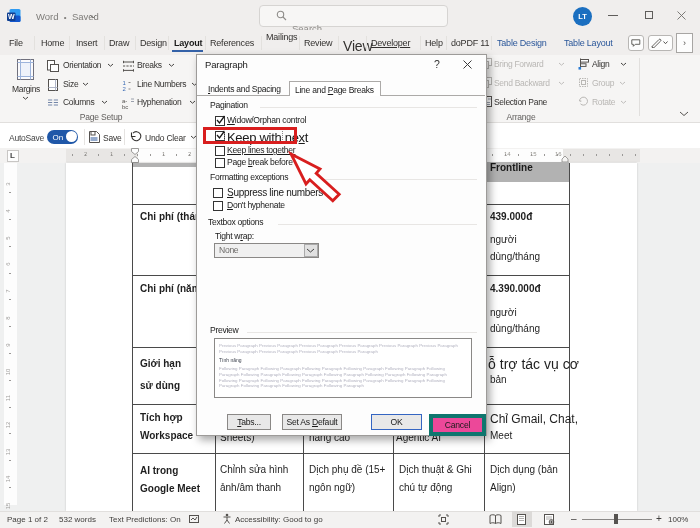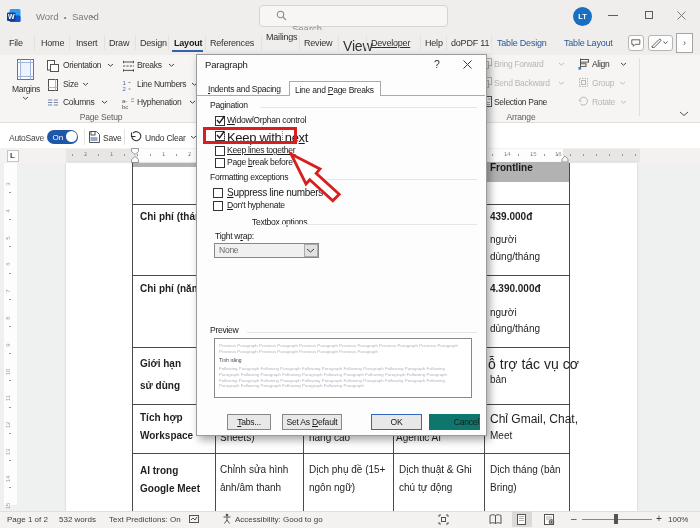--- a/index.html
+++ b/index.html
@@ -302,22 +302,22 @@
 <div class="abs nw" style="left:490px;top:211px;font-size:10px;font-weight:bold;color:#1f1f1f;">439.000đ</div>
 <div class="abs nw" style="left:490px;top:234px;font-size:10px;color:#1f1f1f;">người</div>
 <div class="abs nw" style="left:490px;top:251px;font-size:10px;color:#1f1f1f;">dùng/tháng</div>
 <div class="abs nw" style="left:490px;top:283px;font-size:10px;font-weight:bold;color:#1f1f1f;">4.390.000đ</div>
 <div class="abs nw" style="left:490px;top:307px;font-size:10px;color:#1f1f1f;">người</div>
 <div class="abs nw" style="left:490px;top:323px;font-size:10px;color:#1f1f1f;">dùng/tháng</div>
 <div class="abs nw" style="left:478px;top:356px;font-size:14px;color:#1f1f1f;">Hỗ trợ tác vụ cơ</div>
 <div class="abs nw" style="left:490px;top:374px;font-size:10px;color:#1f1f1f;">bản</div>
 <div class="abs nw" style="left:490px;top:412px;font-size:12px;color:#1f1f1f;">Chỉ Gmail, Chat,</div>
 <div class="abs nw" style="left:490px;top:430px;font-size:10px;color:#1f1f1f;">Meet</div>
-<div class="abs nw" style="left:490px;top:464px;font-size:10px;color:#1f1f1f;">Dịch tháng (bản</div>
-<div class="abs nw" style="left:490px;top:482px;font-size:10px;color:#1f1f1f;">Bring)</div>
+<div class="abs nw" style="left:490px;top:464px;font-size:10px;color:#1f1f1f;">Dịch dụng (bản</div>
+<div class="abs nw" style="left:490px;top:482px;font-size:10px;color:#1f1f1f;">Align)</div>
 <div class="abs nw" style="left:220px;top:432px;font-size:10px;color:#1f1f1f;">Sheets)</div>
 <div class="abs nw" style="left:309px;top:432px;font-size:10px;color:#1f1f1f;">nâng cao</div>
 <div class="abs nw" style="left:396px;top:432px;font-size:10px;color:#1f1f1f;">Agentic AI</div>
 <div class="abs nw" style="left:220px;top:464px;font-size:10px;color:#1f1f1f;">Chỉnh sửa hình</div>
 <div class="abs nw" style="left:220px;top:482px;font-size:10px;color:#1f1f1f;">ảnh/âm thanh</div>
 <div class="abs nw" style="left:309px;top:464px;font-size:10px;color:#1f1f1f;">Dịch phụ đề (15+</div>
 <div class="abs nw" style="left:309px;top:482px;font-size:10px;color:#1f1f1f;">ngôn ngữ)</div>
 <div class="abs nw" style="left:399px;top:464px;font-size:10px;color:#1f1f1f;">Dịch thuật &amp; Ghi</div>
 <div class="abs nw" style="left:399px;top:482px;font-size:10px;color:#1f1f1f;">chú tự động</div>
 <div class="abs nw" style="left:0;top:511px;width:700px;height:17px;background:#f3f2f1;border-top:1px solid #e1dfdd;"></div>
@@ -384,35 +384,35 @@
 <div class="abs nw" style="left:215px;top:146px;width:8px;height:8px;border:1px solid #333;background:#fff;z-index:51;"></div>
 <div class="abs nw" style="left:227px;top:145px;font-size:8.6px;letter-spacing:-0.3px;color:#1a1a1a;text-decoration:underline;z-index:51;">Keep lines together</div>
 <div class="abs nw" style="left:215px;top:158px;width:8px;height:8px;border:1px solid #333;background:#fff;z-index:51;"></div>
 <div class="abs nw" style="left:227px;top:157px;font-size:8.6px;letter-spacing:-0.3px;color:#1a1a1a;z-index:51;">Page <u>b</u>reak before</div>
 <div class="abs nw" style="left:210px;top:172px;font-size:8.6px;letter-spacing:-0.3px;color:#1a1a1a;z-index:51;">Formatting exceptions</div>
 <div class="abs nw" style="left:302px;top:179px;width:175px;height:1px;background:#e8e6e4;z-index:51;"></div>
 <div class="abs nw" style="left:213px;top:188px;width:8px;height:8px;border:1px solid #333;background:#fff;z-index:51;"></div>
 <div class="abs nw" style="left:227px;top:187px;font-size:10px;letter-spacing:-0.3px;color:#1a1a1a;z-index:51;"><u>S</u>uppress line numbers</div>
 <div class="abs nw" style="left:213px;top:201px;width:8px;height:8px;border:1px solid #333;background:#fff;z-index:51;"></div>
 <div class="abs nw" style="left:227px;top:200px;font-size:8.6px;letter-spacing:-0.3px;color:#1a1a1a;z-index:51;"><u>D</u>on't hyphenate</div>
-<div class="abs nw" style="left:208px;top:217px;font-size:8.6px;letter-spacing:-0.3px;color:#1a1a1a;z-index:51;margin-left:44px;">Textbox options</div>
+<div class="abs nw" style="left:208px;top:217px;font-size:8.6px;letter-spacing:-0.3px;color:#1a1a1a;z-index:51;">Textbox options</div>
 <div class="abs nw" style="left:278px;top:224px;width:199px;height:1px;background:#e8e6e4;z-index:51;"></div>
 <div class="abs nw" style="left:215px;top:231px;font-size:8.6px;letter-spacing:-0.3px;color:#1a1a1a;z-index:51;">Tight w<u>r</u>ap:</div>
 <div class="abs nw" style="left:214px;top:243px;width:103px;height:13px;background:#f0f0f0;border:1px solid #8a8886;z-index:51;"></div>
 <div class="abs nw" style="left:219px;top:245px;font-size:8.6px;letter-spacing:-0.3px;color:#6e6c6a;z-index:51;">None</div>
 <div class="abs nw" style="left:304px;top:244px;width:12px;height:11px;background:#e1e1e1;border:1px solid #aaa;z-index:51;"></div>
 <svg class="abs" style="left:306px;top:248px;z-index:51;" width="9" height="5">
     <path d="M1 1 L4.5 4 L8 1" stroke="#444" fill="none"></path>
   </svg>
 <div class="abs nw" style="left:210px;top:325px;font-size:8.6px;letter-spacing:-0.3px;color:#1a1a1a;z-index:51;">Preview</div>
 <div class="abs nw" style="left:247px;top:332px;width:230px;height:1px;background:#e8e6e4;z-index:51;"></div>
 <div class="abs nw" style="left:214px;top:338px;width:256px;height:58px;background:#fff;border:1px solid #8a8886;z-index:51;"></div>
 <div class="abs" style="left:219px;top:343px;width:246px;height:11px;font-size:4.4px;color:#b2b2c0;line-height:5.6px;overflow:hidden;z-index:51;">Previous Paragraph Previous Paragraph Previous Paragraph Previous Paragraph Previous Paragraph Previous Paragraph Previous Paragraph Previous Paragraph Previous Paragraph Previous Paragraph </div>
 <div class="abs nw" style="left:219px;top:357px;font-size:5px;color:#3a3f4b;z-index:51;">Tính năng</div>
 <div class="abs" style="left:219px;top:366px;width:246px;height:23px;font-size:4.4px;color:#b2b2c0;line-height:5.8px;overflow:hidden;z-index:51;">Following Paragraph Following Paragraph Following Paragraph Following Paragraph Following Paragraph Following Paragraph Following Paragraph Following Paragraph Following Paragraph Following Paragraph Following Paragraph Following Paragraph Following Paragraph Following Paragraph Following Paragraph Following Paragraph Following Paragraph Following Paragraph Following Paragraph Following Paragraph </div>
 <div class="abs nw" style="left:227px;top:414px;width:42px;height:14px;background:#e8e8e8;border:1px solid #8a8886;font-size:8.6px;letter-spacing:-0.25px;color:#1a1a1a;text-align:center;line-height:14px;z-index:51;"><u>T</u>abs...</div>
 <div class="abs nw" style="left:282px;top:414px;width:58px;height:14px;background:#e8e8e8;border:1px solid #8a8886;font-size:8.6px;letter-spacing:-0.25px;color:#1a1a1a;text-align:center;line-height:14px;z-index:51;">Set As <u>D</u>efault</div>
 <div class="abs nw" style="left:371px;top:414px;width:49px;height:14px;background:#e8e8e8;border:1.5px solid #3465c2;font-size:8.6px;letter-spacing:-0.25px;color:#1a1a1a;text-align:center;line-height:14px;z-index:51;">OK</div>
-<div class="abs nw" style="left:429px;top:414px;width:49px;height:14px;background:#0f766e;border:1px solid #0f766e;font-size:8.6px;letter-spacing:-0.25px;color:#1a1a1a;text-align:right;line-height:14px;z-index:51;">Cancel</div>
+<div class="abs nw" style="left:429px;top:414px;width:49px;height:14px;background:#ec4899;border:4px solid #0f766e;font-size:8.6px;letter-spacing:-0.25px;color:#1a1a1a;text-align:center;line-height:14px;z-index:51;">Cancel</div>
 <div class="abs nw" style="left:203px;top:127px;width:88px;height:11px;border:3px solid #d81e1e;z-index:60;"></div>
 <svg class="abs" style="left:284.5px;top:148px;z-index:61" width="60" height="60" viewBox="0 0 60 60">
 <polygon points="6,6 35,21 31.2,25.3 54.2,46.3 47.8,52.7 24.8,31.7 21,36" fill="#fff" stroke="#d81e1e" stroke-width="2.8" stroke-linejoin="miter"></polygon>
 </svg>
 
 </body></html>

